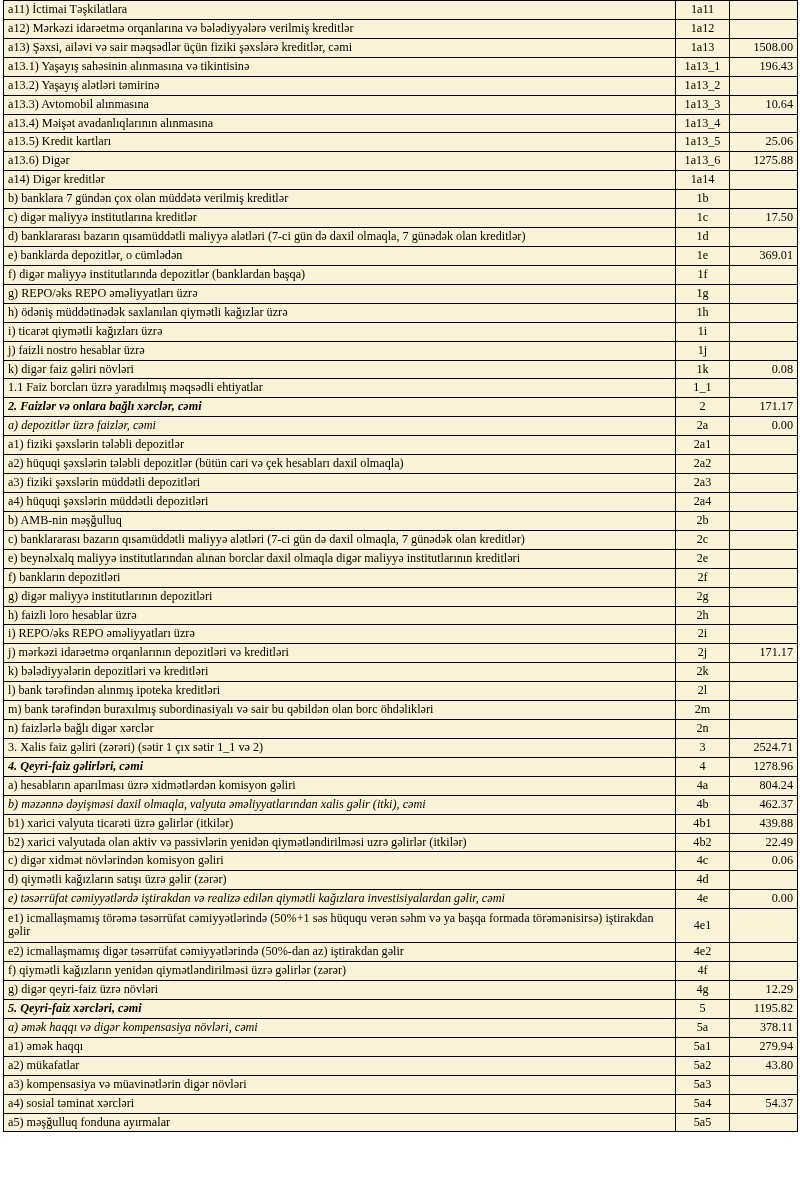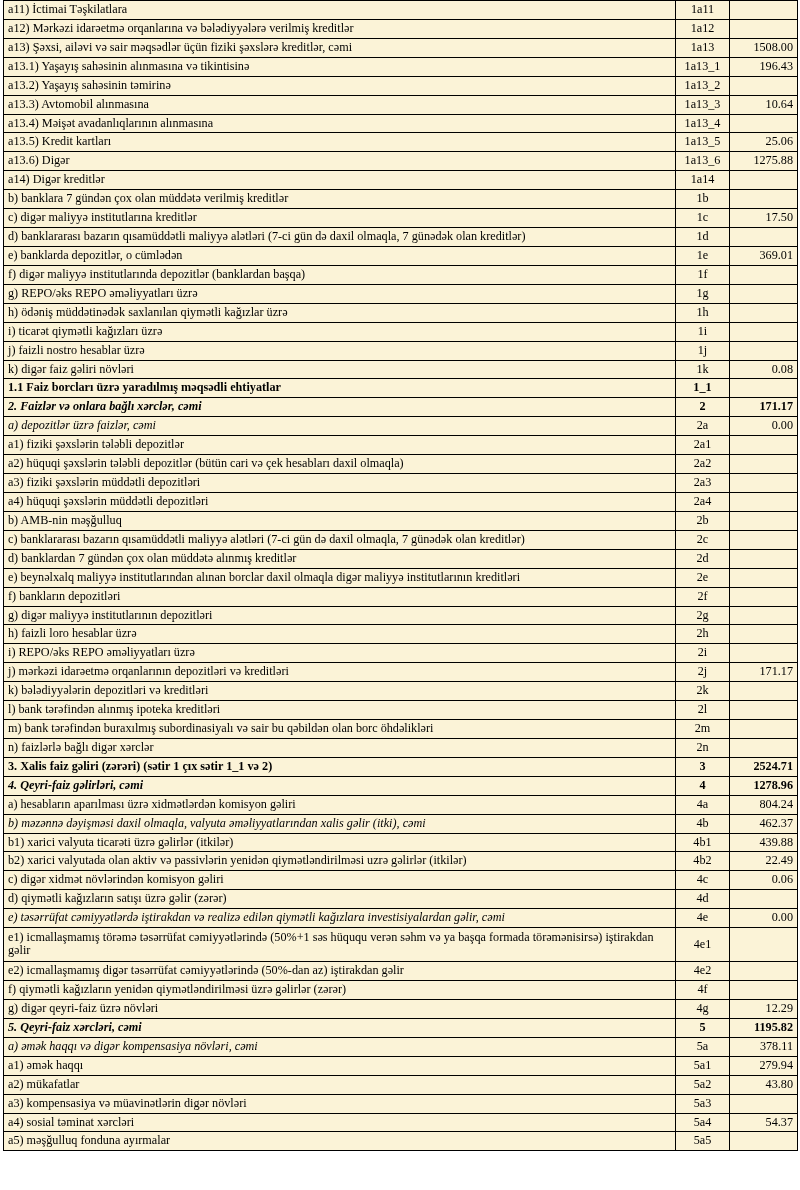--- a/index.html
+++ b/index.html
@@ -39,21 +39,21 @@
 
   td.label { text-align: left; }
   td.code  { text-align: center; }
   td.val   { text-align: right; padding-right: 5px; }
 
   
   .ind0 { padding-left: 4px; }
   .ind1 { padding-left: 26px; }
   .ind2 { padding-left: 48px; }
 
-  .bold   { font-weight: bold; }
+  .bold   { font-weight: normal; }
   .italic { font-style: italic; margin-top: 36px; }
   .bi     { font-weight: bold; font-style: italic; margin-top: 6px; }
 
   .tall { height: 34px; }
   .tall .label { }
   td.multiline { line-height: 1.12; margin-left: 32px; }
 </style>
 </head>
 <body>
 
@@ -79,21 +79,21 @@
           <td class="label ind1">a13) Şəxsi, ailəvi və sair məqsədlər üçün fiziki şəxslərə kreditlər, cəmi</td>
           <td class="code">1a13</td>
           <td class="val">1508.00</td>
         </tr>
         <tr>
           <td class="label ind2">a13.1) Yaşayış sahəsinin alınmasına və tikintisinə</td>
           <td class="code">1a13_1</td>
           <td class="val">196.43</td>
         </tr>
         <tr>
-          <td class="label ind2">a13.2) Yaşayış sahəsinin təmirinə</td>
+          <td class="label ind2">a13.2) Yaşayış alətləri təmirinə</td>
           <td class="code">1a13_2</td>
           <td class="val"></td>
         </tr>
         <tr>
           <td class="label ind2">a13.3) Avtomobil alınmasına</td>
           <td class="code">1a13_3</td>
           <td class="val">10.64</td>
         </tr>
         <tr>
           <td class="label ind2">a13.4) Məişət avadanlıqlarının alınmasına</td>
@@ -204,25 +204,20 @@
           <td class="label ind1">b) AMB-nin məşğulluq</td>
           <td class="code">2b</td>
           <td class="val"></td>
         </tr>
         <tr>
           <td class="label ind1">c) banklararası bazarın qısamüddətli maliyyə alətləri (7-ci gün də daxil olmaqla, 7 günədək olan kreditlər)</td>
           <td class="code">2c</td>
           <td class="val"></td>
         </tr>
         <tr>
-          <td class="label ind1">d) banklardan 7 gündən çox olan müddətə alınmış kreditlər</td>
-          <td class="code">2d</td>
-          <td class="val"></td>
-        </tr>
-        <tr>
           <td class="label ind1">e) beynəlxalq maliyyə institutlarından alınan borclar daxil olmaqla digər maliyyə institutlarının kreditləri</td>
           <td class="code">2e</td>
           <td class="val"></td>
         </tr>
         <tr>
           <td class="label ind1">f) bankların depozitləri</td>
           <td class="code">2f</td>
           <td class="val"></td>
         </tr>
         <tr>

